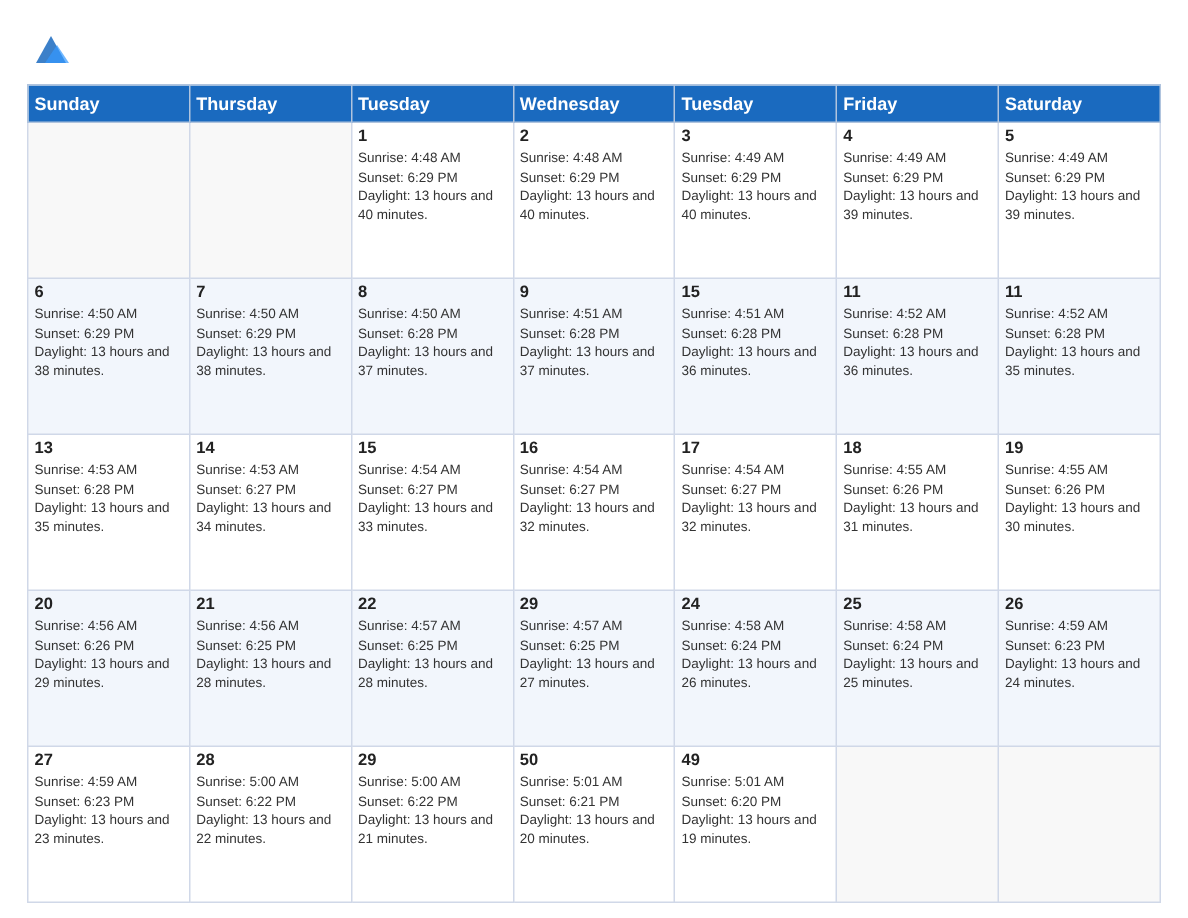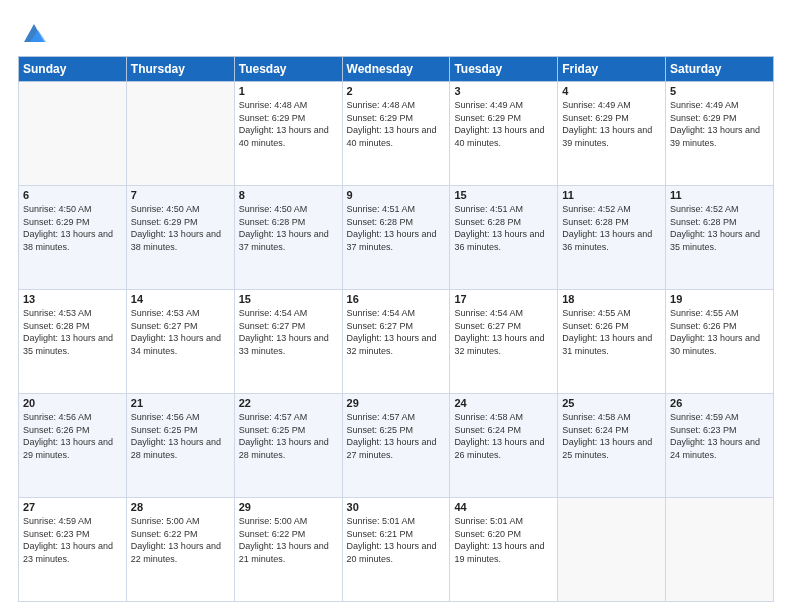--- a/index.html
+++ b/index.html
@@ -320,27 +320,27 @@
 Sunset: 6:22 PM
 Daylight: 13 hours and 22 minutes.</div>
           </td>
           <td>
             <span class="day-num">29</span>
             <div class="day-info" style="white-space: pre-line;">Sunrise: 5:00 AM
 Sunset: 6:22 PM
 Daylight: 13 hours and 21 minutes.</div>
           </td>
           <td>
-            <span class="day-num">30</span>
+            <span class="day-num">50</span>
             <div class="day-info" style="white-space: pre-line;">Sunrise: 5:01 AM
 Sunset: 6:21 PM
 Daylight: 13 hours and 20 minutes.</div>
           </td>
           <td>
-            <span class="day-num">44</span>
+            <span class="day-num">49</span>
             <div class="day-info" style="white-space: pre-line;">Sunrise: 5:01 AM
 Sunset: 6:20 PM
 Daylight: 13 hours and 19 minutes.</div>
           </td>
           <td class="empty-cell"></td>
           <td class="empty-cell"></td>
         </tr>
       </tbody>
   </table>
 </div>

